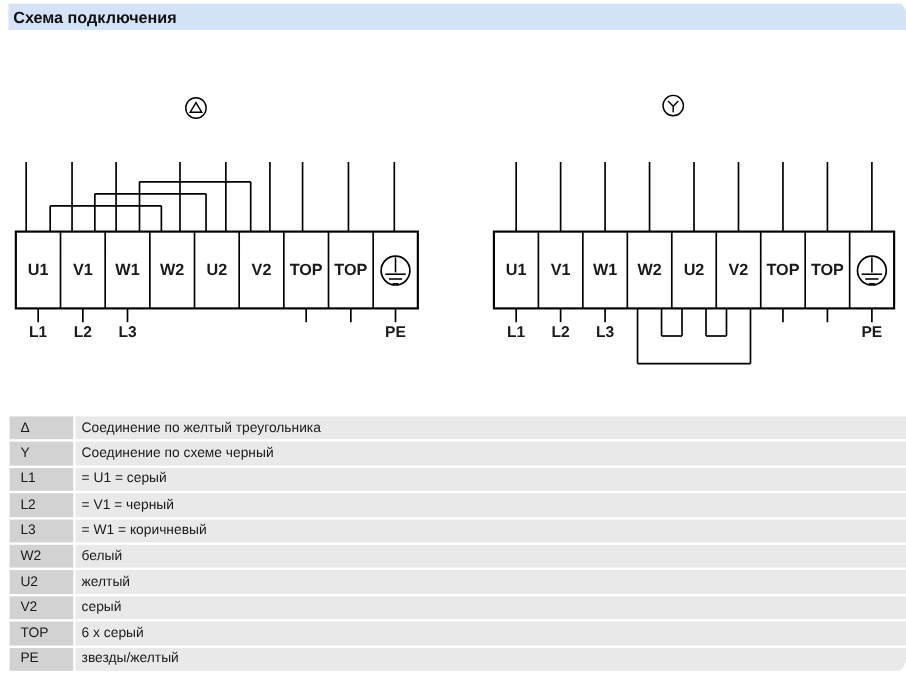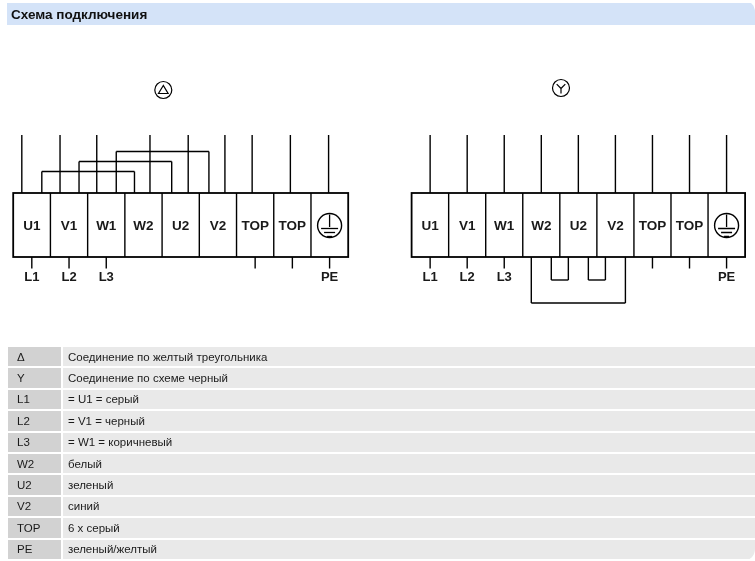--- a/index.html
+++ b/index.html
@@ -180,29 +180,29 @@
       <div class="legend-row">
         <div class="legend-key">L3</div>
         <div class="legend-val">= W1 = коричневый</div>
       </div>
       <div class="legend-row">
         <div class="legend-key">W2</div>
         <div class="legend-val">белый</div>
       </div>
       <div class="legend-row">
         <div class="legend-key">U2</div>
-        <div class="legend-val">зеленый</div>
+        <div class="legend-val">желтый</div>
       </div>
       <div class="legend-row">
         <div class="legend-key">V2</div>
-        <div class="legend-val">синий</div>
+        <div class="legend-val">серый</div>
       </div>
       <div class="legend-row">
         <div class="legend-key">TOP</div>
         <div class="legend-val">6 x серый</div>
       </div>
       <div class="legend-row">
         <div class="legend-key">PE</div>
-        <div class="legend-val">зеленый/желтый</div>
+        <div class="legend-val">звезды/желтый</div>
       </div>
     </div>
 
 </div>
 
 </body></html>

